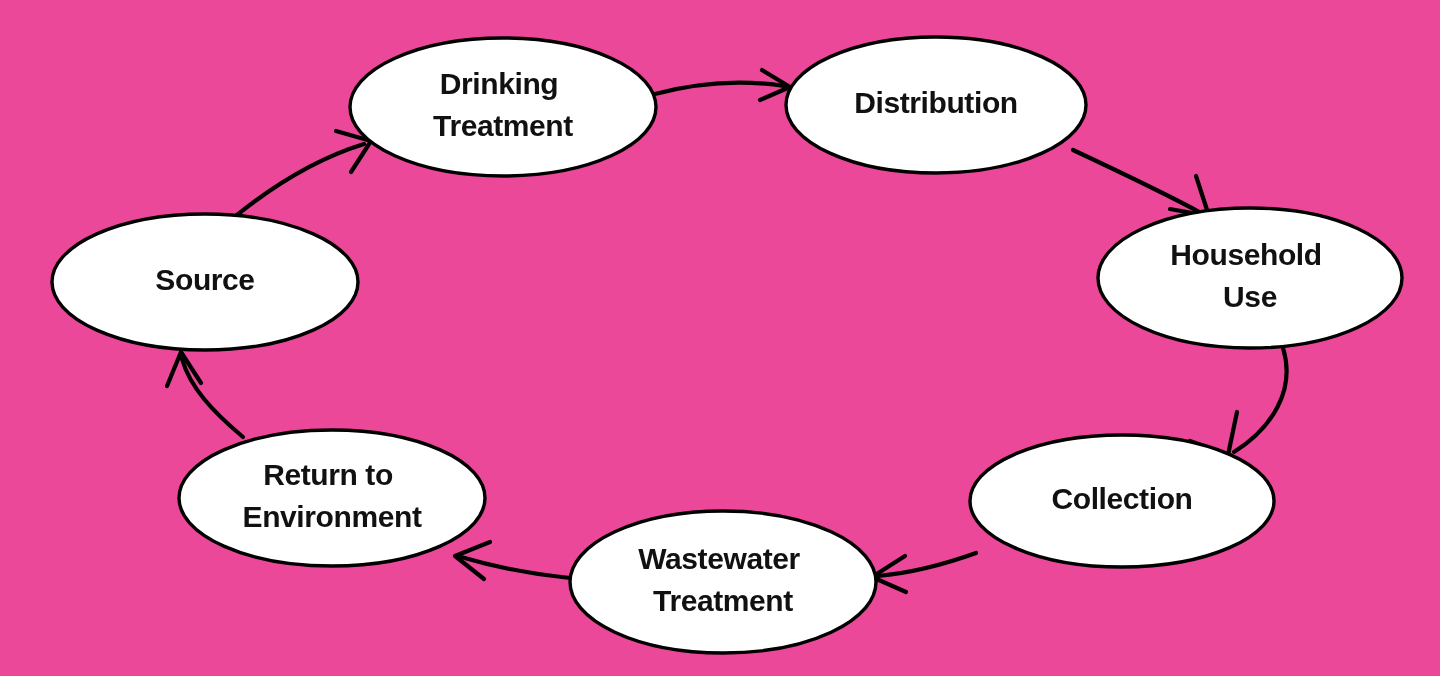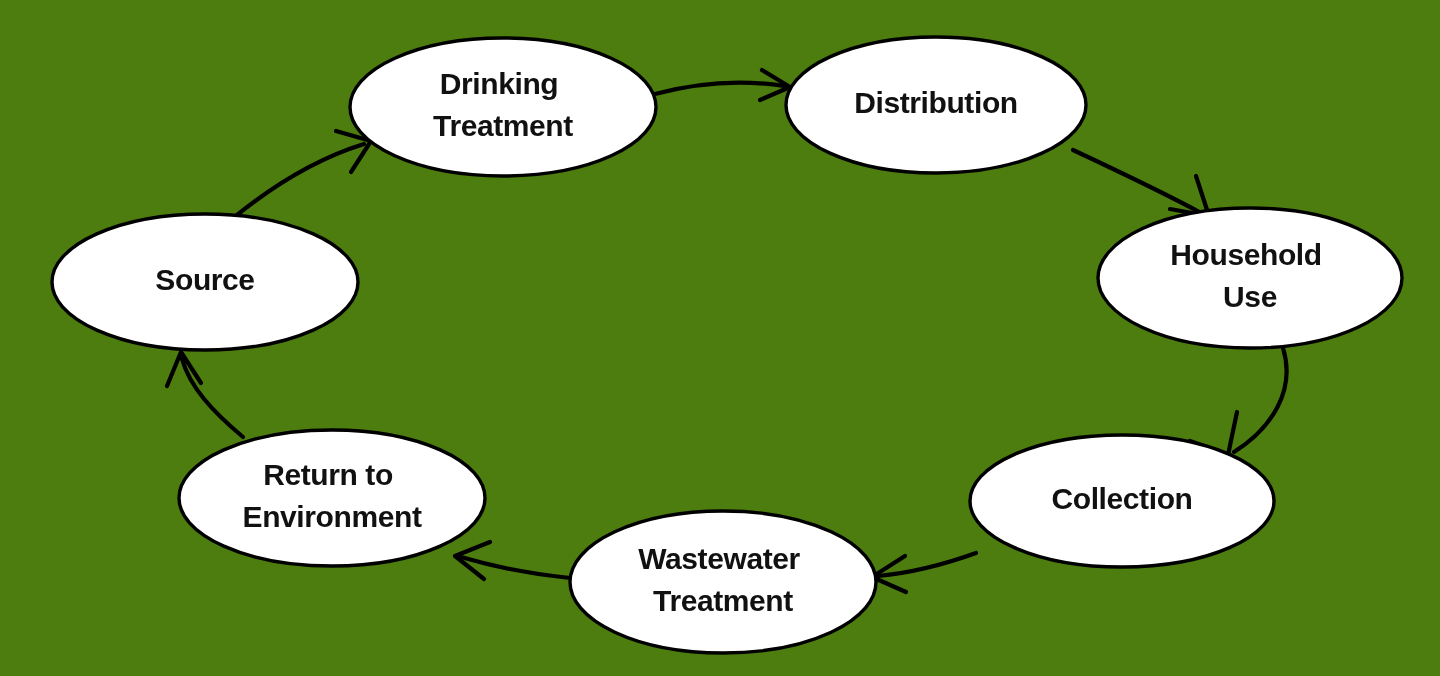--- a/index.html
+++ b/index.html
@@ -5,21 +5,21 @@
 <style>
   html, body {
     margin: 0;
     padding: 0;
     background: #ffffff;
   }
   #canvas {
     position: relative;
     width: 1440px;
     height: 676px;
-    background: #4d7c0f;
+    background: #ec4899;
     overflow: hidden;
     font-family: "Liberation Sans", sans-serif;
   }
   #diagram-svg {
     position: absolute;
     left: 0;
     top: 0;
     width: 1440px;
     height: 676px;
   }

